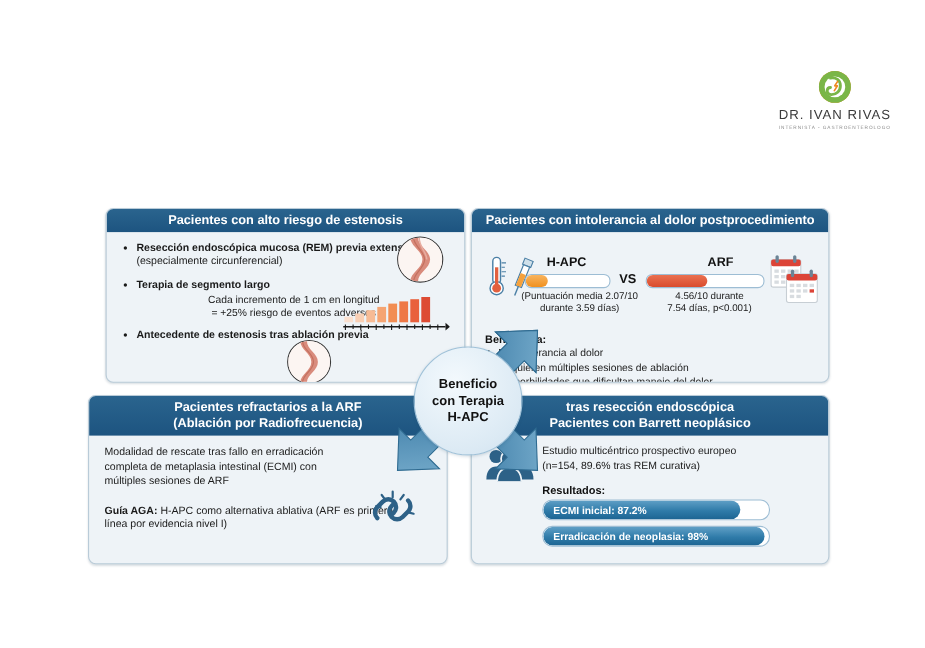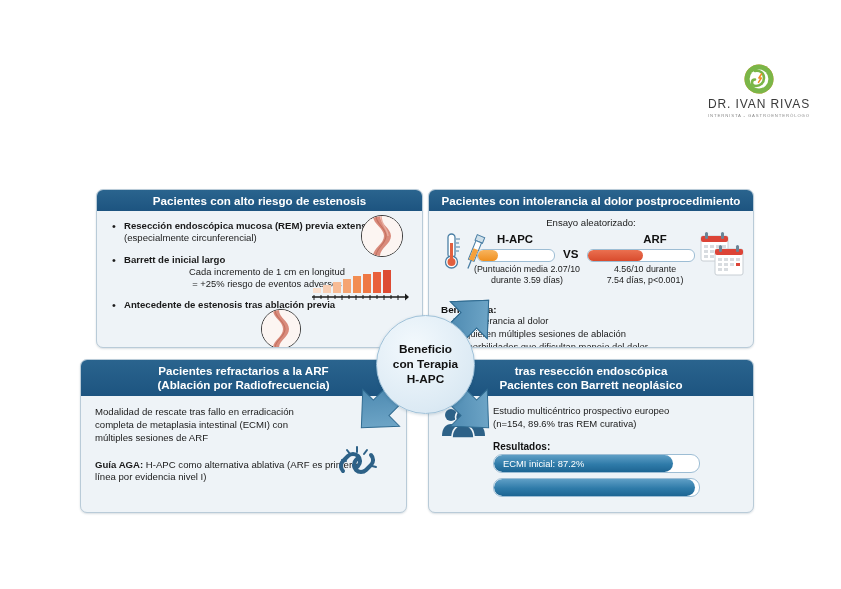--- a/index.html
+++ b/index.html
@@ -75,21 +75,21 @@
   
   .body-bl{padding:10px 14px 0 14px;font-size:9.6px;color:#1a1a1a;line-height:1.34;}
   .body-bl p{margin:0 0 9px 0;}
   .chain{position:absolute;right:26px;top:44px;width:46px;height:46px;}
 
   
   .body-br{padding:10px 12px 0 12px;}
   .people{position:absolute;left:13px;top:10px;width:44px;height:32px;}
   .study-txt{position:absolute;left:64px;top:9px;width:240px;font-size:9.5px;color:#1a1a1a;line-height:1.33;}
   .res-title{position:absolute;left:64px;top:45px;font-weight:bold;font-size:10px;color:#111;}
-  .pbar{position:absolute;left:64px;height:17px;border:1.2px solid #9dbdd4;border-radius:9px;background:#ffffff;overflow:hidden;}
+  .pbar{position:absolute;left:64px;height:17px;border:1.2px solid #9dbdd4;border-radius:9px;background:#ffffff;overflow:hidden;font-weight:bold;}
   .pbar-fill{position:absolute;left:0;top:0;height:100%;border-radius:9px;
              background:linear-gradient(180deg,#5f9fc6 0%,#2f7ba9 55%,#1d6593 100%);}
   .pbar-label{position:absolute;left:9px;top:0;height:17px;line-height:17px;font-size:9.4px;color:#ffffff;white-space:nowrap;}
   #pbar1{top:58px;width:205px;}
   #pbar2{top:82px;width:205px;}
 
   
   .hub{position:absolute;left:376px;top:315px;width:97px;height:97px;border-radius:50%;
        background:radial-gradient(circle at 38% 32%,#f3f9fd 0%,#dceaf4 70%,#cfe1ef 100%);
        border:1.3px solid #9fc1d8;
@@ -121,21 +121,21 @@
 
   <div class="panel" id="panel-tl">
     <div class="panel-head">Pacientes con alto riesgo de estenosis</div>
     <div class="panel-body">
       <div class="body-tl">
         <ul class="bullets">
           <li>
             <span class="b">Resección endoscópica mucosa (REM) previa extensa</span><span class="sub"> (especialmente circunferencial)</span>
           </li>
           <li>
-            <span class="b">Barrett de inicial largo</span>
+            <span class="b">Terapia de segmento largo</span>
             <div class="note">Cada incremento de 1 cm en longitud</div>
             <div class="note">= +25% riesgo de eventos adversos</div>
           </li>
           <li>
             <span class="b">Antecedente de estenosis tras ablación previa</span>
           </li>
         </ul>
       </div>
 
       <div class="sten" id="sten1">
@@ -184,21 +184,20 @@
           <path d="M13 0 C13 8, 23 11, 23 19 C23 27, 13 30, 13 38" fill="none" stroke="#c4705f" stroke-width="1.1"></path>
         </svg>
       </div>
     </div>
   </div>
 
   <div class="panel" id="panel-tr">
     <div class="panel-head">Pacientes con intolerancia al dolor postprocedimiento</div>
     <div class="panel-body">
 
-      <div class="ensayo">Ensayo aleatorizado:</div>
 
       <div style="position:absolute;left:12px;top:20px;width:46px;height:44px;">
         <svg width="46" height="44" viewBox="0 0 46 44">
           <rect x="7" y="3" width="7" height="24" rx="3.5" fill="#ffffff" stroke="#4a7fa5" stroke-width="1.3"></rect>
           <circle cx="10.5" cy="31" r="6" fill="#ffffff" stroke="#4a7fa5" stroke-width="1.3"></circle>
           <circle cx="10.5" cy="31" r="4" fill="#e2603f"></circle>
           <rect x="9" y="12" width="3" height="18" fill="#e2603f"></rect>
           <g stroke="#4a7fa5" stroke-width="1">
             <line x1="15" y1="8" x2="19" y2="8"></line>
               <line x1="15" y1="12" x2="18" y2="12"></line>
@@ -344,20 +343,21 @@
         </div>
 
         <div class="res-title">Resultados:</div>
 
         <div class="pbar" id="pbar1">
           <div class="pbar-fill" id="fill-res1" style="width: 87.2%;"></div>
           <div class="pbar-label">ECMI inicial: 87.2%</div>
         </div>
         <div class="pbar" id="pbar2">
           <div class="pbar-fill" id="fill-res2" style="width: 98%;"></div>
+          <div class="pbar-label">Erradicación de neoplasia: 98%</div>
         </div>
       </div>
     </div>
   </div>
 
   <div class="arrows">
     <svg width="182" height="182" viewBox="0 0 182 182">
       <defs>
         <linearGradient id="ag" x1="0" y1="0" x2="1" y2="1">
           <stop offset="0%" stop-color="#7cb1d0"></stop>

